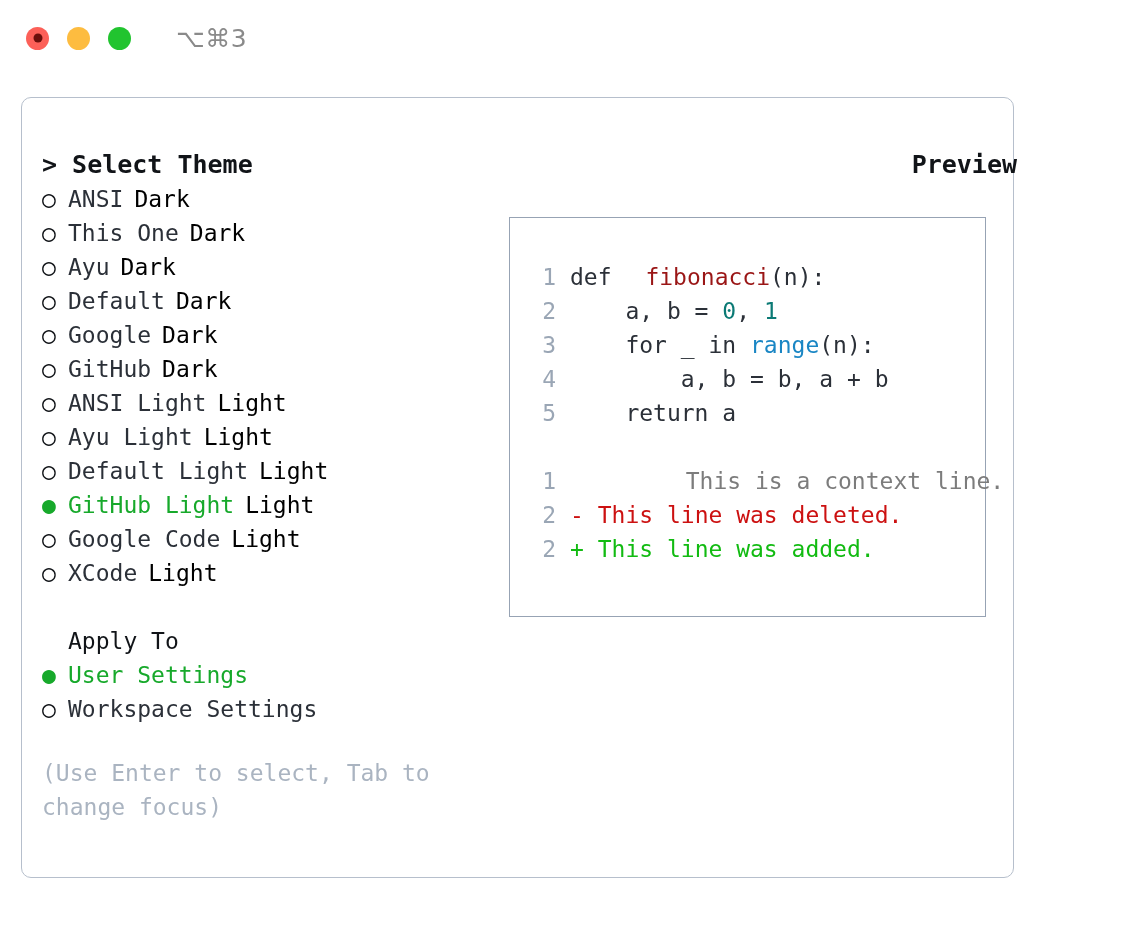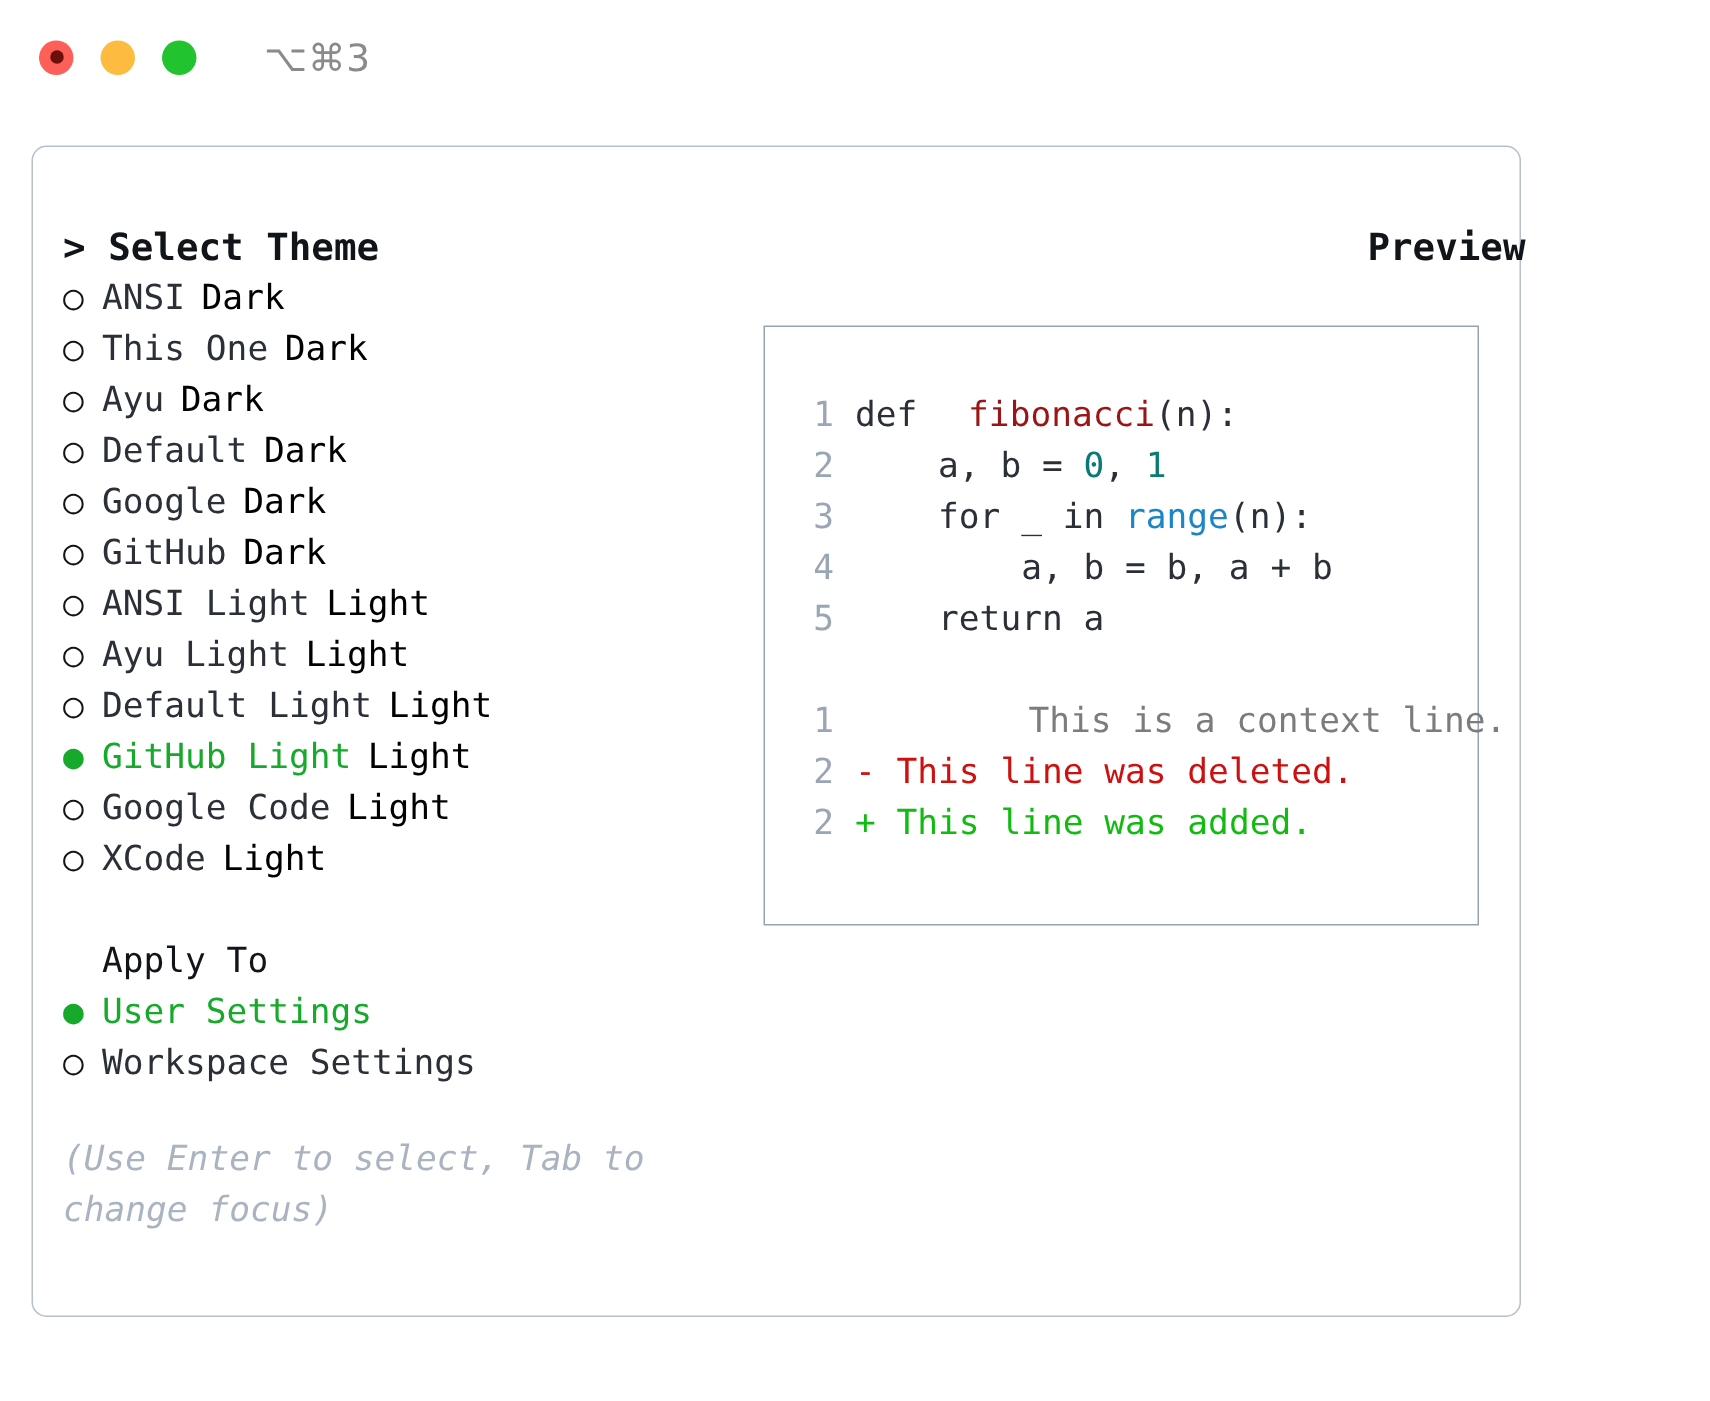--- a/index.html
+++ b/index.html
@@ -136,21 +136,20 @@
 
   .spacer-row { height: 34px; }
 
   .hint {
     margin-top: 30px;
     font-size: 23px;
     line-height: 34px;
     color: #aab4c1;
     width: 418px;
     white-space: pre-wrap;
-    font-style: italic;
   }
 
   
   .right-pane {
     flex: 1;
     padding: 50px 0 0 0;
     position: relative;
   }
 
   .preview-title {

